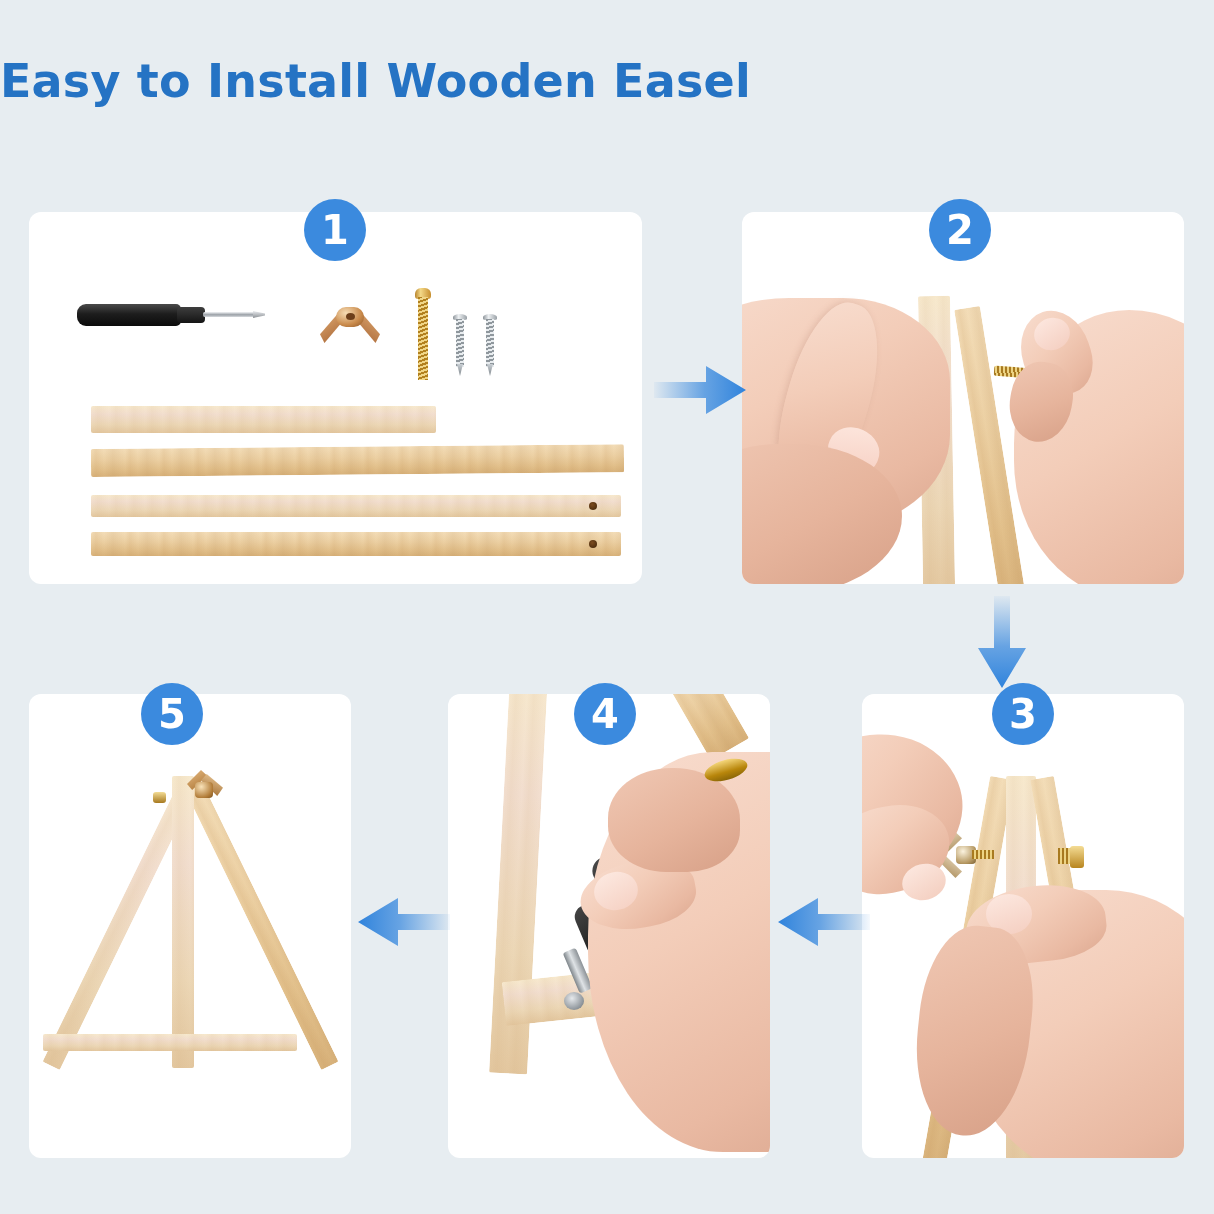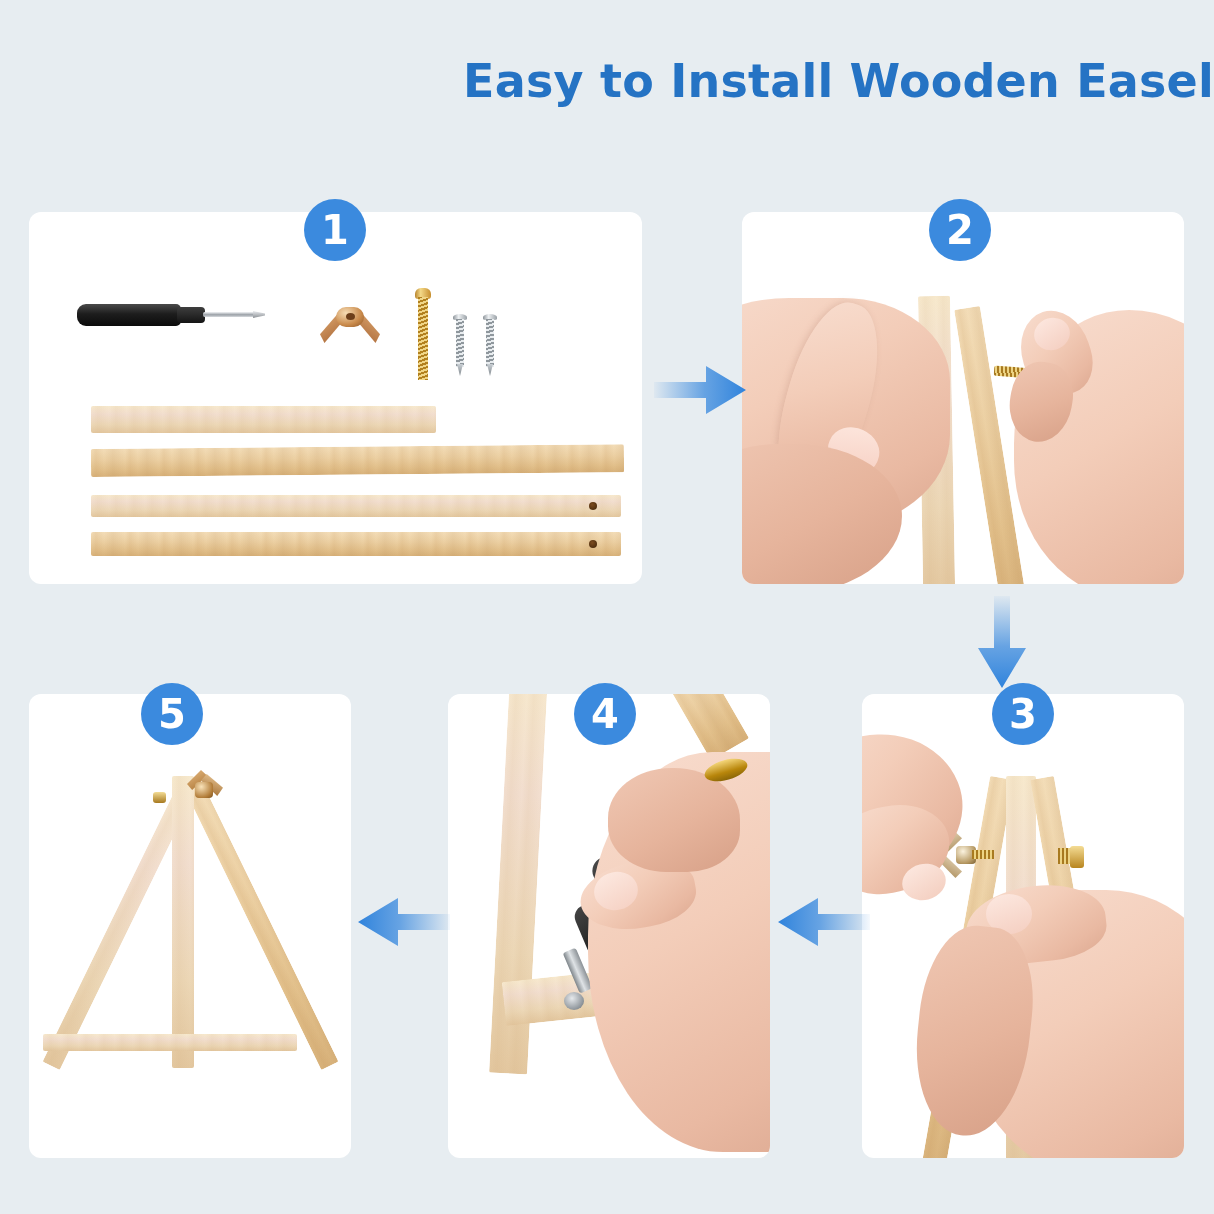--- a/index.html
+++ b/index.html
@@ -12,21 +12,21 @@
     overflow: hidden;
     position: relative;
   }
 
   
   .title {
     position: absolute;
     top: 54px;
     left: 0;
     width: 100%;
-    text-align: right;
+    text-align: left;
     font-size: 46px;
     font-weight: bold;
     color: #2573c4;
     letter-spacing: 0.2px;
     font-family: "DejaVu Sans", sans-serif;
   }
 
   
   .card {
     position: absolute;

